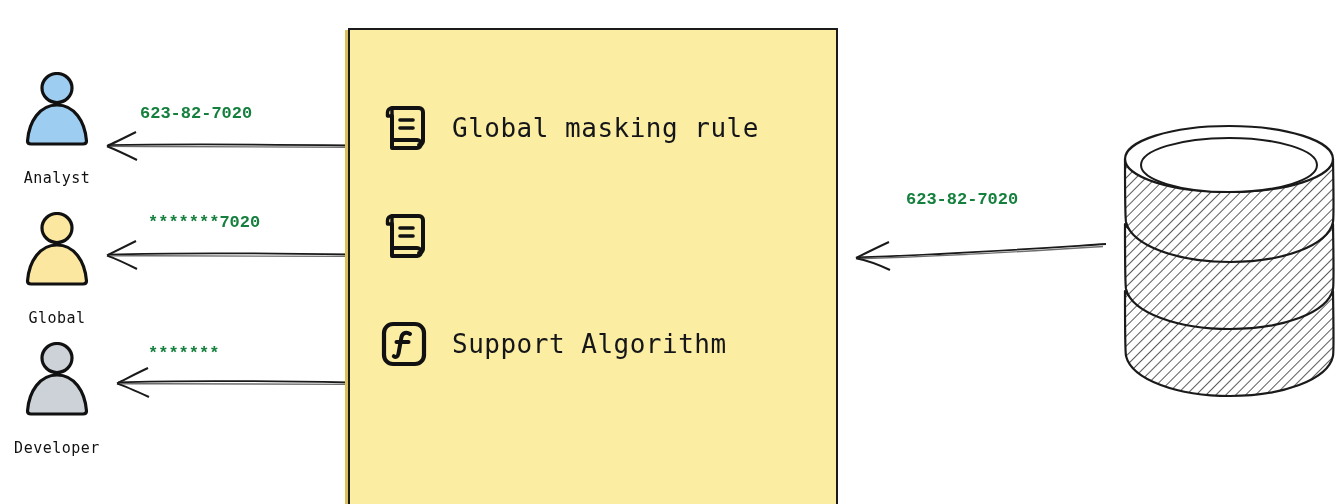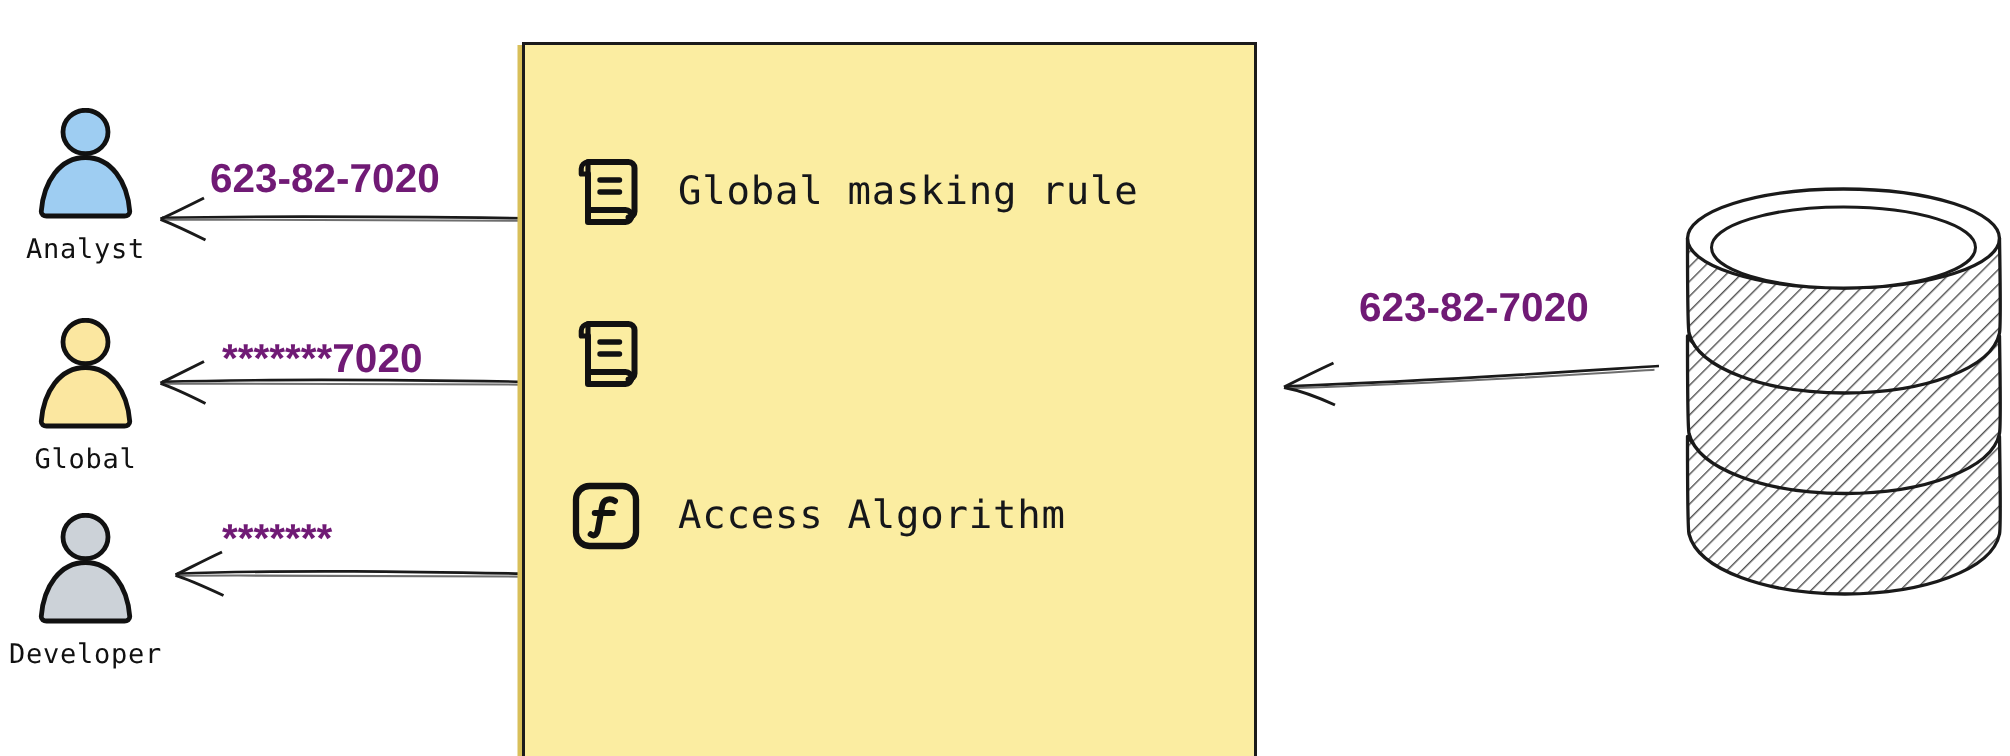--- a/index.html
+++ b/index.html
@@ -27,59 +27,59 @@
     text-align: center;
   }
   .actor-avatar {
     width: 74px;
     height: 78px;
     margin: 0 auto;
     display: block;
   }
   .actor-label {
     font-family: "DejaVu Sans Mono", "Liberation Mono", monospace;
-    font-size: 18px;
+    font-size: 15px;
     color: #111111;
     letter-spacing: 0.5px;
-    margin-top: 6px;
+    margin-top: 19px;
     white-space: nowrap;
     text-align: center;
   }
 
   #actor-analyst   { left: 2px;  top: 72px; }
   #actor-support   { left: 2px;  top: 212px; }
   #actor-developer { left: 2px;  top: 342px; }
 
   
   .arrow-group {
     position: absolute;
   }
   .arrow-label {
     position: absolute;
-    font-family: Liberation Sans, sans-serif;
+    font-family: Liberation Mono, monospace;
     font-weight: bold;
-    font-size: 27px;
-    color: #701a75;
+    font-size: 17px;
+    color: #15803d;
     letter-spacing: 0px;
     white-space: nowrap;
   }
   .arrow-svg {
     position: absolute;
     left: 0;
     top: 0;
     overflow: visible;
   }
 
   #arrow-analyst   { left: 100px; top: 104px; width: 250px; height: 60px; }
   #arrow-support   { left: 100px; top: 212px; width: 250px; height: 60px; }
   #arrow-developer { left: 110px; top: 338px; width: 240px; height: 60px; }
   #arrow-db        { left: 848px; top: 190px; width: 258px; height: 80px; }
 
   #arrow-analyst   .arrow-label { left: 40px;  top: 0px; }
-  #arrow-support   .arrow-label { left: 48px;  top: 12px; }
+  #arrow-support   .arrow-label { left: 48px;  top: 1px; }
   #arrow-developer .arrow-label { left: 38px;  top: 6px; }
   #arrow-db        .arrow-label { left: 58px;  top: 0px; }
 
   
   #policy-box {
     position: absolute;
     left: 348px;
     top: 0px;
     width: 490px;
     height: 497px;
@@ -224,21 +224,21 @@
       </div>
 
       <div class="policy-row">
         <span class="policy-icon">
           <svg width="48" height="48" viewBox="0 0 48 48">
             <rect x="4" y="4" width="40" height="40" rx="9" ry="9" fill="none" stroke="#111" stroke-width="4.2"></rect>
             <path d="M30 14 C27 12 22.5 12.4 21.5 17 L18.5 33.5 C17.8 37 15.5 37.6 13.8 36.2" fill="none" stroke="#111" stroke-width="4" stroke-linecap="round"></path>
             <line x1="16.5" y1="22" x2="28.5" y2="22" stroke="#111" stroke-width="4" stroke-linecap="round"></line>
           </svg>
         </span>
-        <span class="policy-text">Access Algorithm</span>
+        <span class="policy-text">Support Algorithm</span>
       </div>
 
 
     </div>
   </div>
 
   <div id="database">
     <svg width="222" height="290" viewBox="0 0 222 290">
       <defs>
         <pattern id="hatch" width="7" height="7" patternTransform="rotate(45)" patternUnits="userSpaceOnUse">

